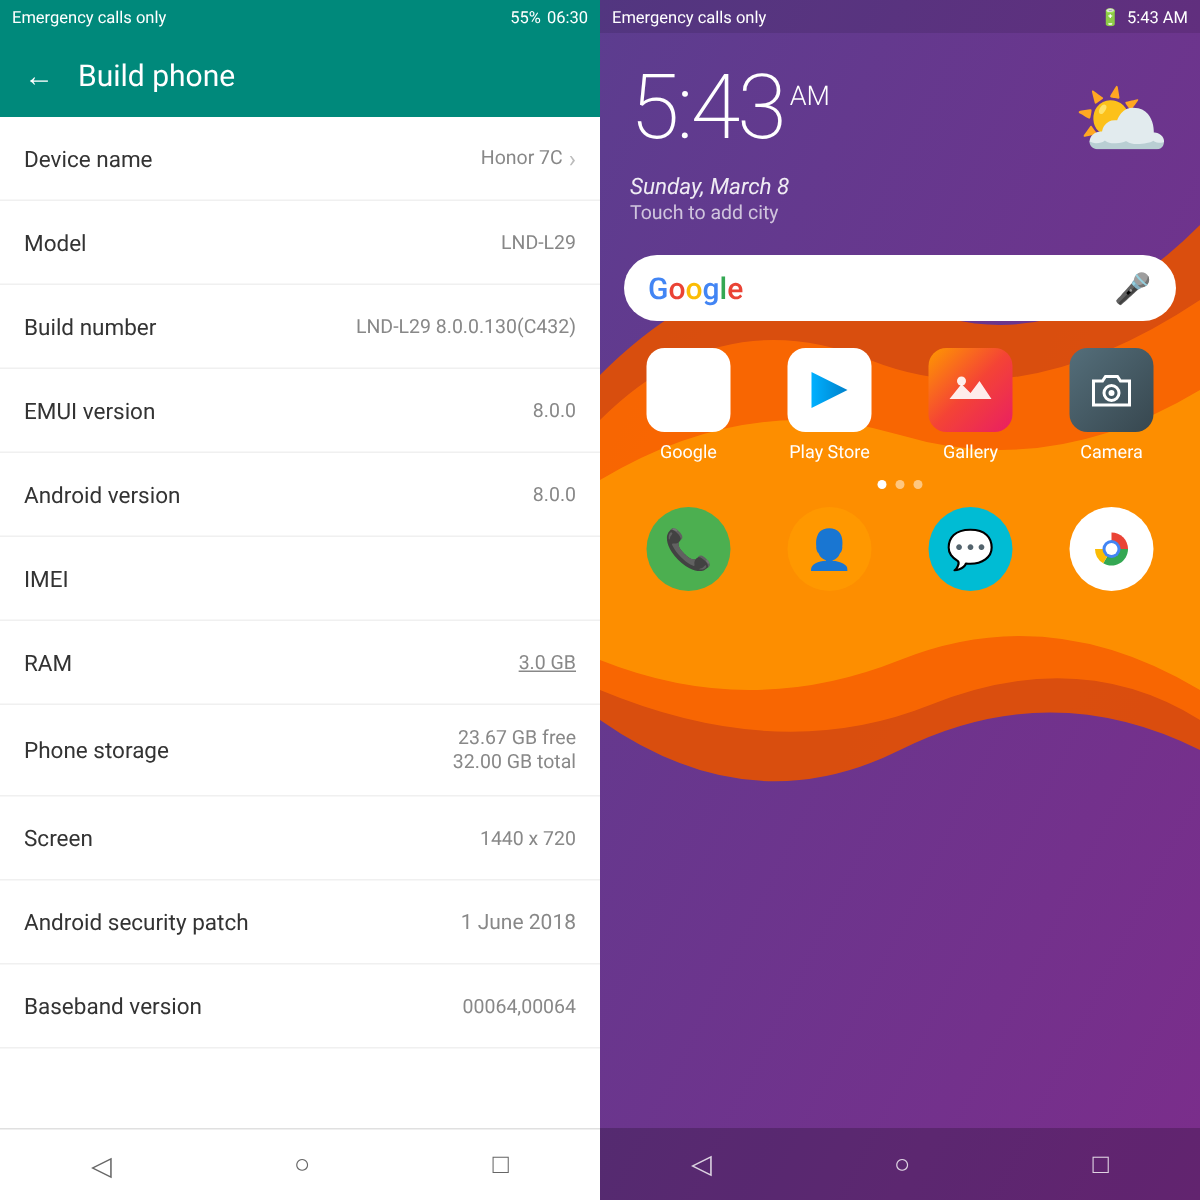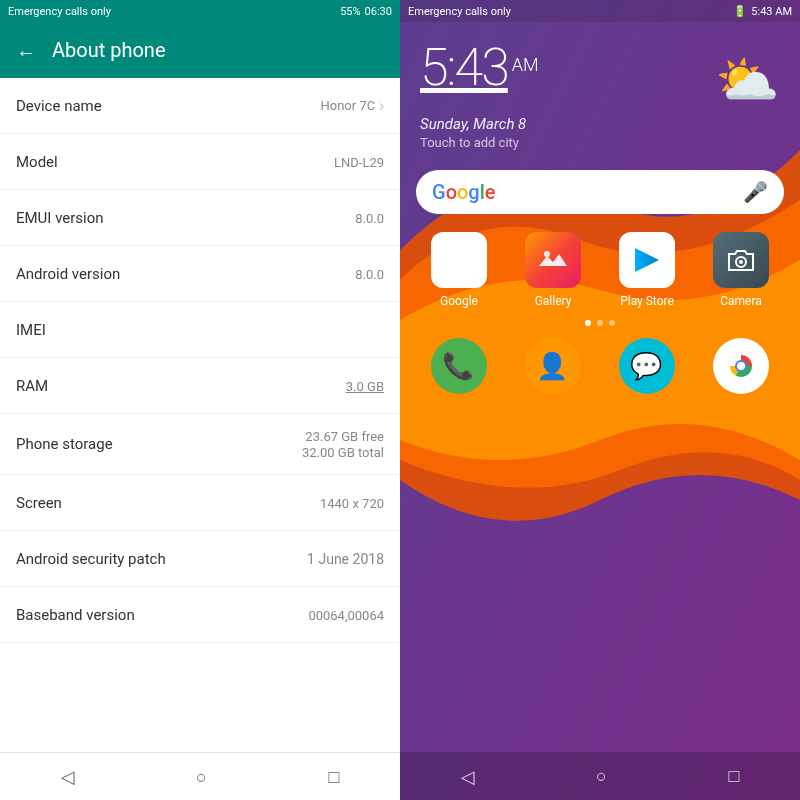--- a/index.html
+++ b/index.html
@@ -156,25 +156,24 @@
       color: white;
     }
 
     .clock-row {
       display: flex;
       align-items: flex-start;
       justify-content: space-between;
     }
 
     .clock-time {
-      font-size: 52px;
+      font-size: 60px;
       font-weight: 200;
       line-height: 1;
       letter-spacing: -2px;
-      text-decoration: underline;
     }
 
     .clock-am {
       font-size: 18px;
       font-weight: 300;
       margin-top: 12px;
       margin-left: 4px;
     }
 
     .clock-date {
@@ -385,34 +384,38 @@
   <div class="status-bar-left">
     <span>Emergency calls only</span>
     <div class="status-icons">
       <span>55%</span>
       <span>06:30</span>
     </div>
   </div>
 
   <div class="header">
     <span class="back-arrow">←</span>
-    <span class="header-title">About phone</span>
+    <span class="header-title">Build phone</span>
   </div>
 
   <div class="settings-list">
   <div class="setting-item">
         <span class="setting-label">Device name</span>
         <div class="setting-value-with-arrow">
           <span style="white-space: pre-line; text-align: right; font-size: 13px; color: rgb(136, 136, 136);">Honor 7C</span>
           <span class="chevron">›</span>
         </div>
       </div>
       <div class="setting-item">
         <span class="setting-label">Model</span>
         <div class="setting-value"><span style="white-space: pre-line; text-align: right; font-size: 13px; color: rgb(136, 136, 136); margin-top: 44px;">LND-L29</span></div>
+      </div>
+      <div class="setting-item">
+        <span class="setting-label">Build number</span>
+        <div class="setting-value"><span style="white-space: pre-line; text-align: right; font-size: 13px; color: rgb(136, 136, 136);">LND-L29 8.0.0.130(C432)</span></div>
       </div>
       <div class="setting-item">
         <span class="setting-label">EMUI version</span>
         <div class="setting-value"><span style="white-space: pre-line; text-align: right; font-size: 13px; color: rgb(136, 136, 136);">8.0.0</span></div>
       </div>
       <div class="setting-item">
         <span class="setting-label">Android version</span>
         <div class="setting-value"><span style="white-space: pre-line; text-align: right; font-size: 13px; color: rgb(136, 136, 136);">8.0.0</span></div>
       </div>
       <div class="setting-item">
@@ -503,30 +506,20 @@
   <div class="app-grid">
 
     <div class="app-item">
       <div class="app-icon" style="background:white; padding:4px; display:grid; grid-template-columns:1fr 1fr; gap:3px;">
         <div style="background:#4285f4; border-radius:3px;"></div>
         <div style="background:#ea4335; border-radius:3px;"></div>
         <div style="background:#fbbc05; border-radius:3px;"></div>
         <div style="background:#34a853; border-radius:3px;"></div>
       </div>
       <span class="app-label">Google</span>
-    </div>
-
-    <div class="app-item">
-      <div class="gallery-icon-bg">
-        <svg width="32" height="32" viewBox="0 0 32 32">
-          <circle cx="10" cy="10" r="3" fill="white" opacity="0.9"></circle>
-          <path d="M2,22 L10,12 L16,18 L22,10 L30,22 Z" fill="white" opacity="0.9"></path>
-        </svg>
-      </div>
-      <span class="app-label">Gallery</span>
     </div>
 
     <div class="app-item">
       <div class="playstore-icon">
         <svg width="32" height="32" viewBox="0 0 32 32">
           <defs>
             <linearGradient id="ps1" x1="0%" y1="0%" x2="100%" y2="0%">
               <stop offset="0%" style="stop-color:#00b0ff"></stop>
               <stop offset="100%" style="stop-color:#0081cb"></stop>
             </linearGradient>
@@ -543,20 +536,30 @@
               <stop offset="100%" style="stop-color:#009624"></stop>
             </linearGradient>
           </defs>
           <polygon points="4,4 28,16 4,28" fill="url(#ps1)"></polygon>
         </svg>
       </div>
       <span class="app-label">Play Store</span>
     </div>
 
     <div class="app-item">
+      <div class="gallery-icon-bg">
+        <svg width="32" height="32" viewBox="0 0 32 32">
+          <circle cx="10" cy="10" r="3" fill="white" opacity="0.9"></circle>
+          <path d="M2,22 L10,12 L16,18 L22,10 L30,22 Z" fill="white" opacity="0.9"></path>
+        </svg>
+      </div>
+      <span class="app-label">Gallery</span>
+    </div>
+
+    <div class="app-item">
       <div class="camera-icon-bg">
         <svg width="32" height="32" viewBox="0 0 32 32">
           <path d="M4,10 L4,26 L28,26 L28,10 L22,10 L20,7 L12,7 L10,10 Z" fill="none" stroke="white" stroke-width="2"></path>
           <circle cx="16" cy="18" r="5" fill="none" stroke="white" stroke-width="2"></circle>
           <circle cx="16" cy="18" r="2" fill="white"></circle>
         </svg>
       </div>
       <span class="app-label">Camera</span>
     </div>
   </div>

